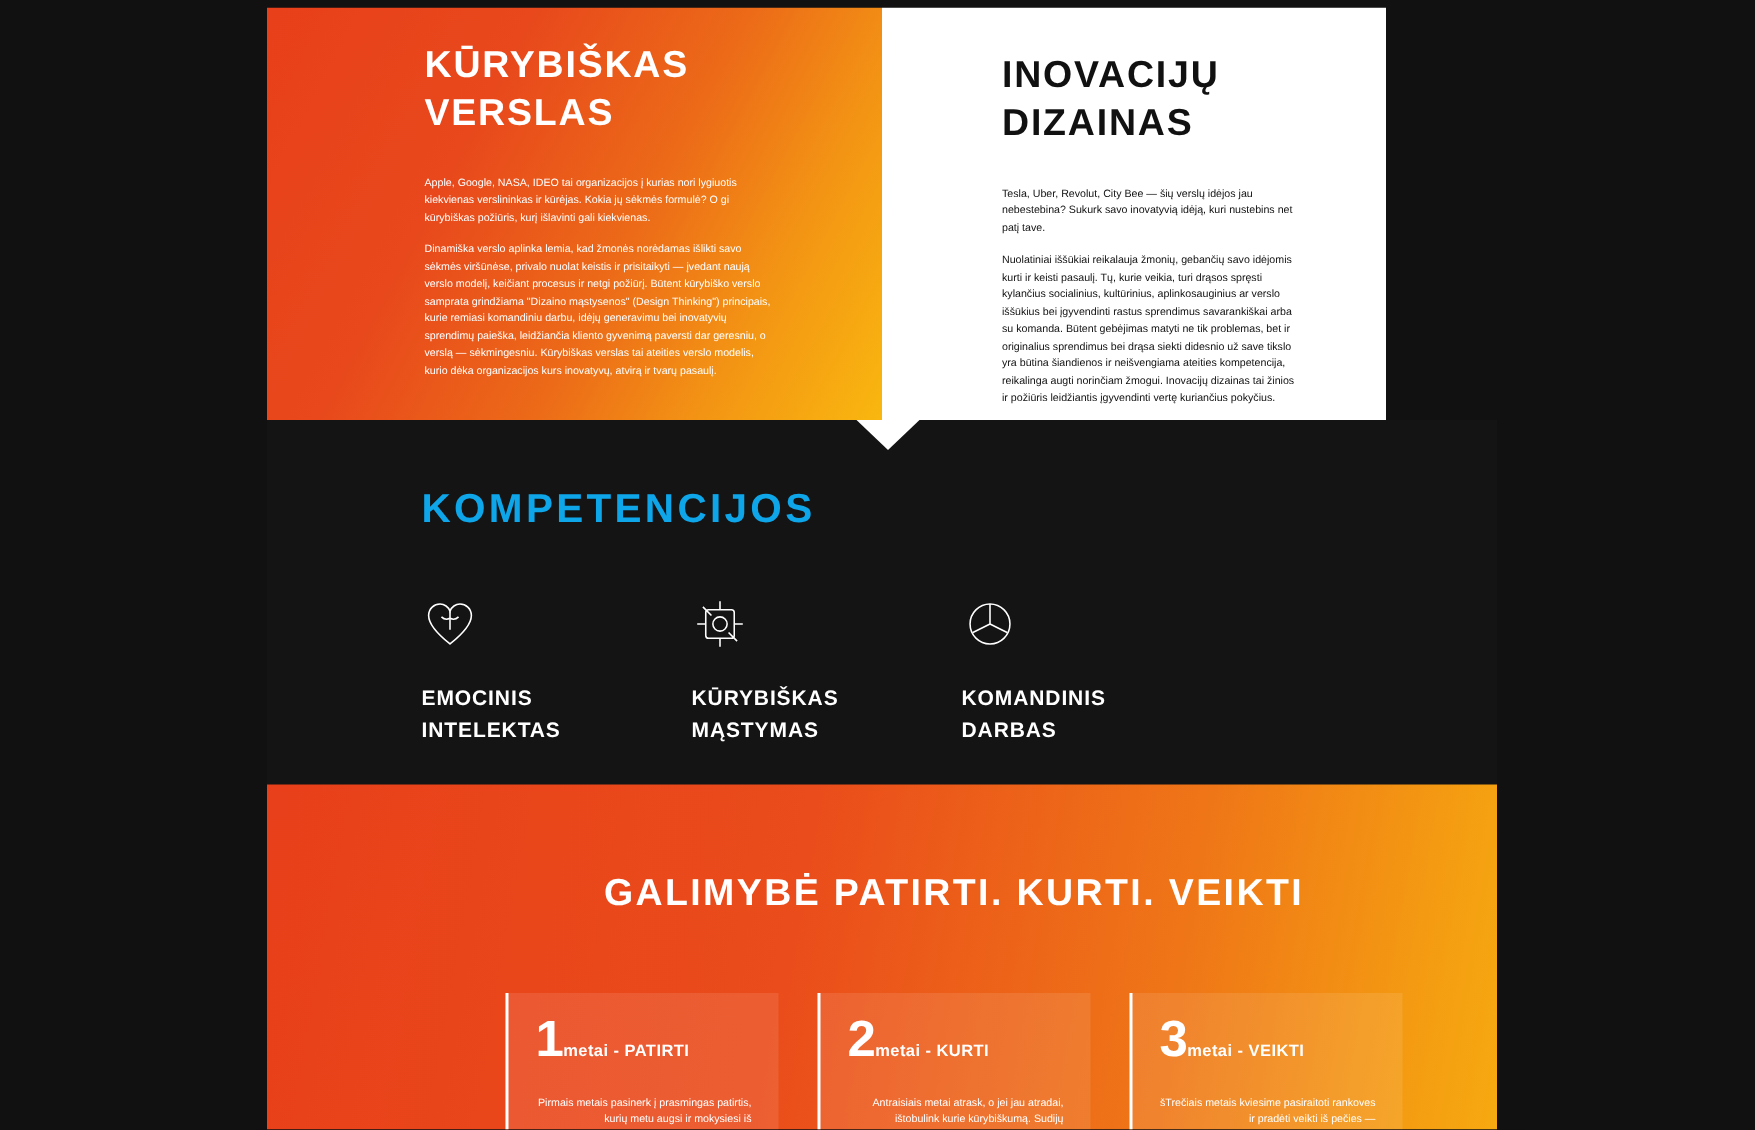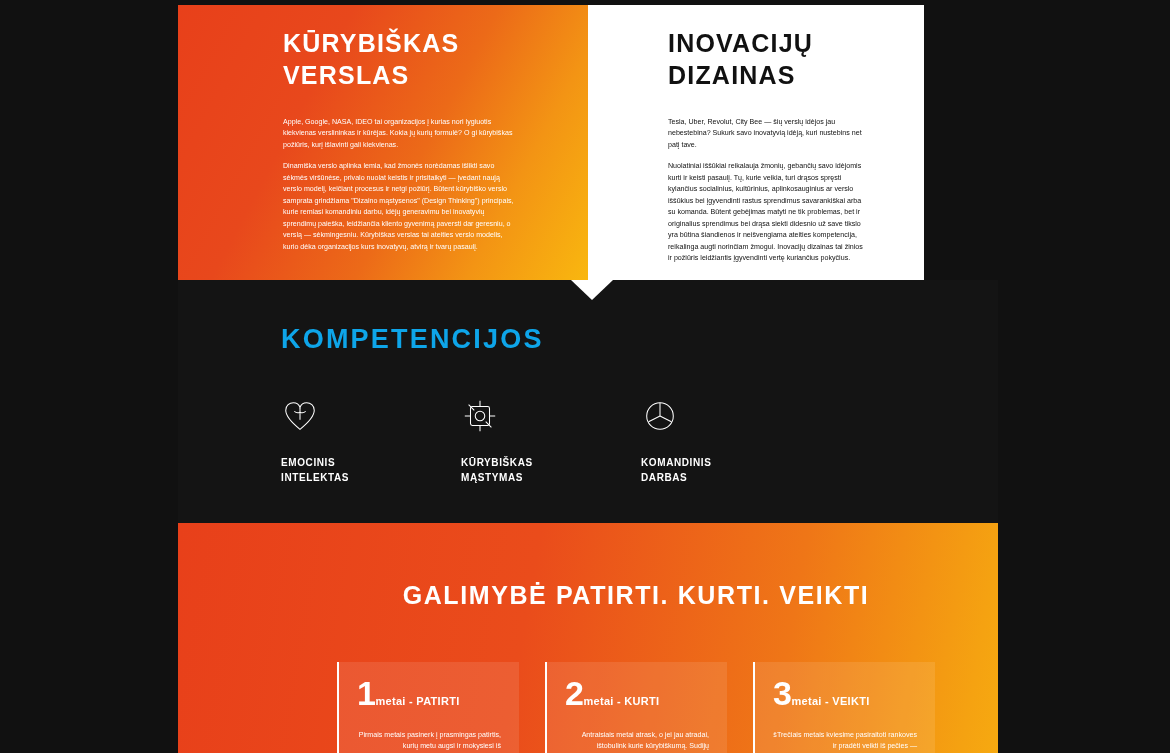--- a/index.html
+++ b/index.html
@@ -35,21 +35,21 @@
     width: 410px;
     height: 275px;
     background: linear-gradient(118deg, #e8401a 0%, #e8481c 32%, #ec6a18 58%, #f39414 78%, #f9b70f 100%);
     padding: 22px 40px 0 105px;
     position: relative;
   }
   .panel-right {
     width: 336px;
     height: 275px;
     background: #ffffff;
-    padding: 22px 60px 0 80px;
+    padding: 29px 60px 0 80px;
     position: relative;
   }
   .panel-title {
     font-size: 25px;
     font-weight: 700;
     letter-spacing: 1.2px;
     line-height: 1.28;
     margin: 0 0 26px 0;
     text-transform: uppercase;
   }
@@ -96,21 +96,21 @@
     display: flex;
     gap: 0;
   }
   .comp-item { width: 180px; }
   .comp-icon {
     width: 38px; height: 38px;
     margin-bottom: 20px;
     display: block;
   }
   .comp-label {
-    font-size: 10px;
+    font-size: 14px;
     font-weight: 700;
     color: #ffffff;
     letter-spacing: 0.6px;
     line-height: 1.5;
     text-transform: uppercase;
     white-space: pre-line;
   }
 
   
   .orange-section {
@@ -170,21 +170,21 @@
 </head>
 <body>
 
 <div id="page">
   <div class="canvas">
 
     <div class="top-row">
 
       <div class="panel-left">
         <h1 class="panel-title">KŪRYBIŠKAS VERSLAS</h1>
-        <p class="panel-p">Apple, Google, NASA, IDEO tai organizacijos į kurias nori lygiuotis kiekvienas verslininkas ir kūrėjas. Kokia jų kurių formulė? O gi kūrybiškas požiūris, kurį išlavinti gali kiekvienas.</p>
+        <p class="panel-p">Apple, Google, NASA, IDEO tai organizacijos į kurias nori lygiuotis kiekvienas verslininkas ir kūrėjas. Kokia jų sėkmės formulė? O gi kūrybiškas požiūris, kurį išlavinti gali kiekvienas.</p>
         <p class="panel-p">Dinamiška verslo aplinka lemia, kad žmonės norėdamas išlikti savo sėkmės viršūnėse, privalo nuolat keistis ir prisitaikyti — įvedant naują verslo modelį, keičiant procesus ir netgi požiūrį. Būtent kūrybiško verslo samprata grindžiama "Dizaino mąstysenos" (Design Thinking") principais, kurie remiasi komandiniu darbu, idėjų generavimu bei inovatyvių sprendimų paieška, leidžiančia kliento gyvenimą paversti dar geresniu, o verslą — sėkmingesniu. Kūrybiškas verslas tai ateities verslo modelis, kurio dėka organizacijos kurs inovatyvų, atvirą ir tvarų pasaulį.</p>
       </div>
 
       <div class="panel-right">
         <h1 class="panel-title">INOVACIJŲ DIZAINAS</h1>
         <p class="panel-p">Tesla, Uber, Revolut, City Bee — šių verslų idėjos jau nebestebina? Sukurk savo inovatyvią idėją, kuri nustebins net patį tave.</p>
         <p class="panel-p">Nuolatiniai iššūkiai reikalauja žmonių, gebančių savo idėjomis kurti ir keisti pasaulį. Tų, kurie veikia, turi drąsos spręsti kylančius socialinius, kultūrinius, aplinkosauginius ar verslo iššūkius bei įgyvendinti rastus sprendimus savarankiškai arba su komanda. Būtent gebėjimas matyti ne tik problemas, bet ir originalius sprendimus bei drąsa siekti didesnio už save tikslo yra būtina šiandienos ir neišvengiama ateities kompetencija, reikalinga augti norinčiam žmogui. Inovacijų dizainas tai žinios ir požiūris leidžiantis įgyvendinti vertę kuriančius pokyčius.</p>
       </div>
 
       <div class="notch"></div>

